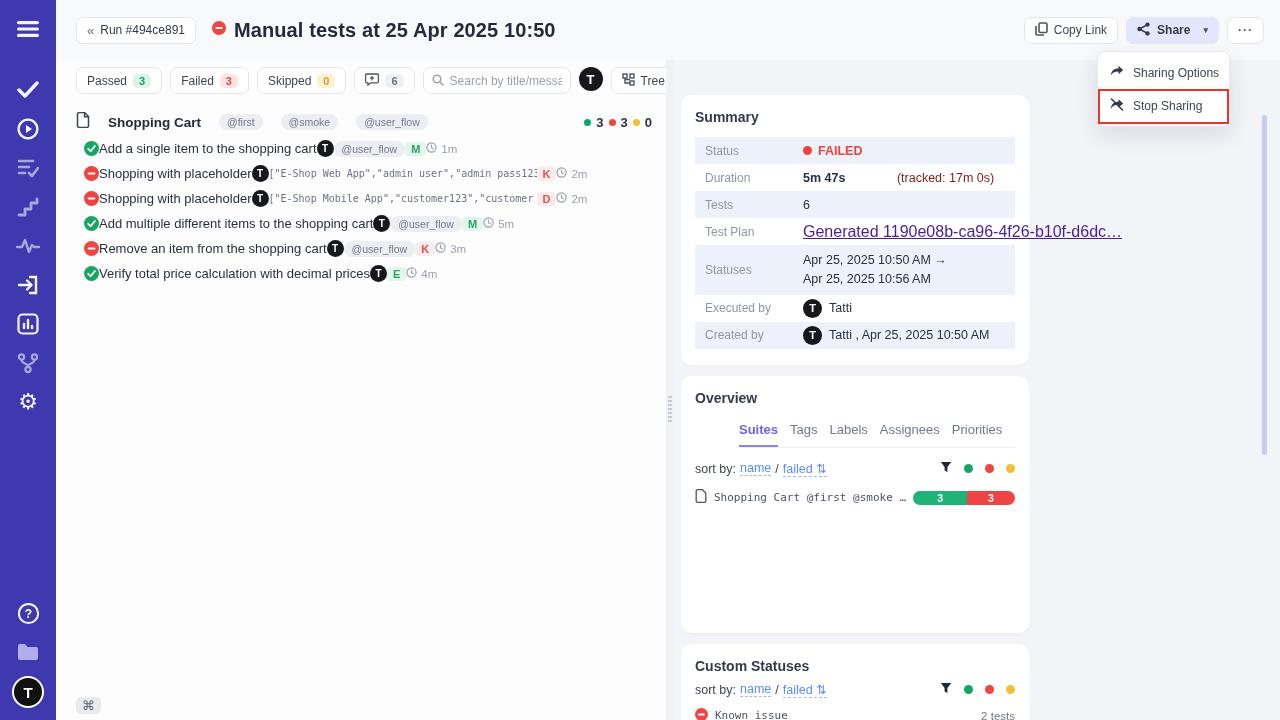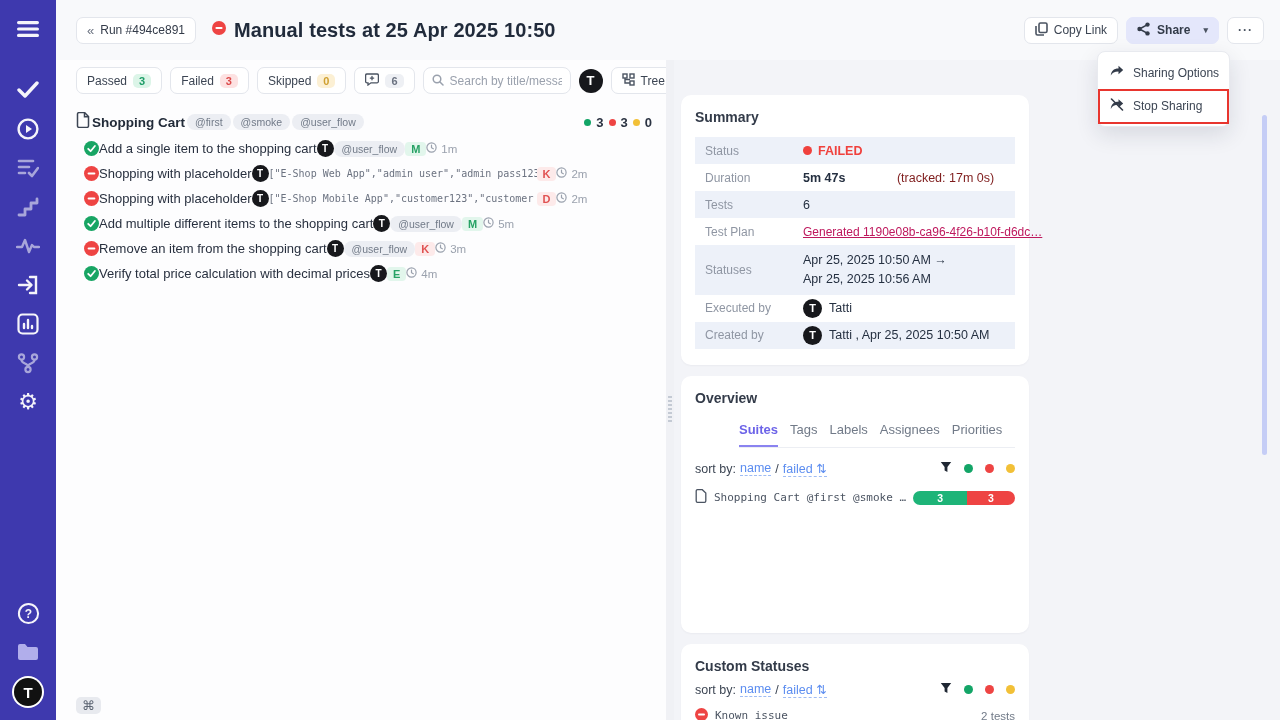--- a/index.html
+++ b/index.html
@@ -28,39 +28,39 @@
   .chev { font-size:13px; color:#6b7280; }
   .title-status { margin-left:16px; }
   .page-title { font-size:20px; font-weight:700; color:#212b3b; margin-left:8px; letter-spacing:.1px; }
   .hdr-right { margin-left:auto; display:flex; align-items:center; gap:8px; }
   .share-btn { background:#e4e7fb; border:1px solid #e4e7fb; color:#333b49; font-weight:600; gap:7px; }
   .share-caret { font-size:9px; color:#4b5462; margin-left:6px; }
   .more-btn { font-weight:bold; letter-spacing:1px; color:#4b5462; }
 
   
   .left-pane { position:absolute; left:56px; top:60px; width:610px; bottom:0; background:#fdfdfe; }
-  .filter-row { display:flex; align-items:center; gap:8px; padding:7px 0 8px 20px; }
+  .filter-row { display:flex; align-items:flex-start; gap:8px; padding:7px 0 8px 20px; }
   .count-badge { font-size:11px; font-weight:600; border-radius:5px; padding:1px 6px; }
   .cb-green { background:#dcf5e8; color:#1d9d67; }
   .cb-red { background:#fde2e2; color:#dc4a4a; }
   .cb-amber { background:#fcf0d4; color:#cf9f2f; }
   .cb-gray { background:#eef0f4; color:#6b7280; }
   .search-box { display:flex; align-items:center; gap:6px; background:#fff; border:1px solid #e3e6ec;
     border-radius:8px; height:27px; padding:0 8px; width:150px; }
   .search-box input { border:none; outline:none; font-size:12px; width:112px; color:#3c4553;
     font-family:"Liberation Sans", sans-serif; background:transparent; }
   .search-box input::placeholder { color:#9aa1ad; }
   .t-avatar { border-radius:50%; background:#17181c; color:#fff; display:inline-flex; align-items:center;
     justify-content:center; font-weight:bold; flex:none; }
   .t-24 { width:24px; height:24px; font-size:13px; }
   .t-18 { width:17px; height:17px; font-size:10px; }
   .t-19 { width:19px; height:19px; font-size:11px; }
 
   
-  .suite-header { display:flex; align-items:center; gap:2px; padding:10px 14px 4px 20px;text-align:center; }
+  .suite-header { display:flex; align-items:center; gap:18px; padding:10px 14px 4px 20px;text-align:center; }
   .suite-name { font-size:13.5px; font-weight:700; color:#222b39; }
   .tag-pill { background:#eceef3; color:#717a88; font-size:10.5px; border-radius:9px; padding:2px 8px; }
   .suite-counts { margin-left:auto; display:flex; align-items:center; gap:5px; font-size:13px;
     font-weight:600; color:#2b3342; }
   .dot { width:7px; height:7px; border-radius:50%; display:inline-block; }
   .dot-g { background:#13a567; } .dot-r { background:#ee4443; } .dot-y { background:#f2c037; }
   .test-row { display:flex; align-items:center; padding:4px 14px 4px 28px; height:25px; }
   .st-ic { flex:none; width:15px; height:15px; }
   .test-title { font-size:13px; color:#28303f; white-space:nowrap; }
   .code-snip { font-family:"DejaVu Sans Mono", monospace; font-size:10px; color:#6b7280;
@@ -82,21 +82,21 @@
     padding:35px 0 0 7px; display:flex; flex-direction:column; gap:11px; overflow:hidden; }
   .card { width:348px; background:#fff; border-radius:10px; padding:14px 14px; box-shadow:0 1px 2px rgba(25,35,60,.04); }
   .card-h { font-size:14px; font-weight:700; color:#333b49; margin-bottom:12px; }
   .sum-row { display:flex; align-items:center; min-height:27px; font-size:12px; padding:2px 10px; }
   .sum-row:nth-child(odd) { background:#edf1f9; }
   .sum-label { width:98px; flex:none; color:#8f96a3; }
   .sum-val { color:#253041; font-size:12.5px; }
   .status-failed { color:#f0413d; font-weight:700; display:flex; align-items:center; gap:6px; }
   .fail-dot { width:9px; height:9px; border-radius:50%; background:#f0413d; }
   .tracked { color:#7f1d1d;margin-left:48px; }
-  .plan-link { color:#be185d; text-decoration:underline; cursor:pointer; font-size:12px; white-space:nowrap; }
+  .plan-link { color:#4c1d95; text-decoration:underline; cursor:pointer; font-size:16px; white-space:nowrap; }
   .two-line div { line-height:1.5; }
   .user-cell { display:flex; align-items:center; gap:7px; }
 
   .tabs { display:flex; gap:12px; border-bottom:1px solid #eceef3; margin-bottom:13px;margin-left:44px; }
   .tab { font-size:13px; color:#717a88; padding:4px 0 8px; cursor:pointer; }
   .tab.active { color:#6c63e8; font-weight:600; border-bottom:2px solid #8a83f0; }
   .sort-row { display:flex; align-items:center; font-size:12.5px; color:#3c4553; margin-bottom:12px; }
   .sort-link { color:#5c8df0; border-bottom:1px dashed #9fbcf5; cursor:pointer; margin:0 4px; }
   .sort-icons { margin-left:auto; display:flex; align-items:center; gap:12px; }
   .ov-row { display:flex; align-items:center; gap:7px; }

